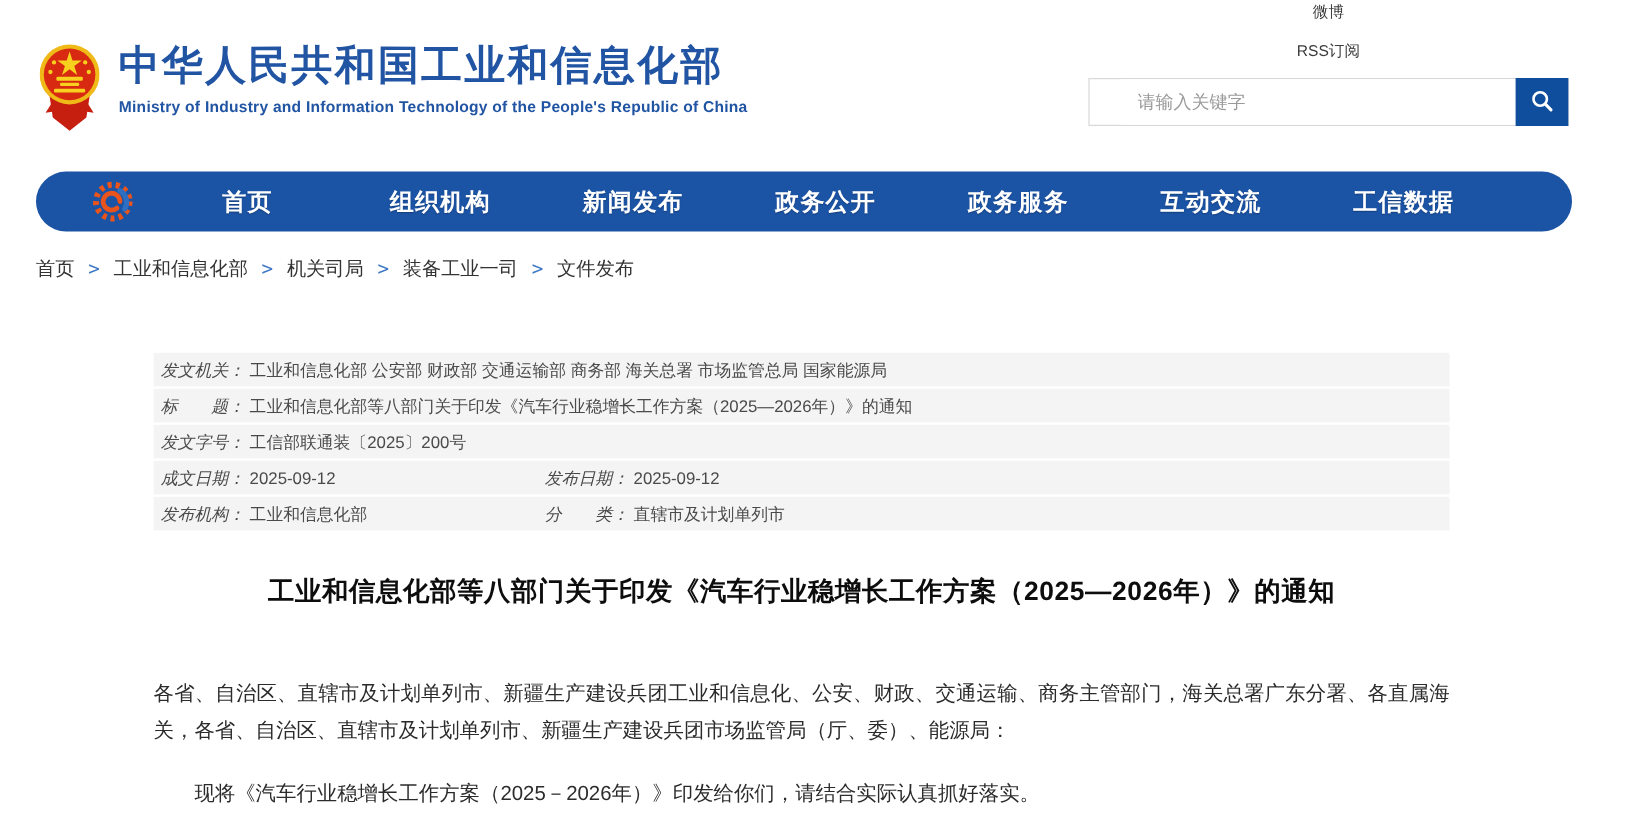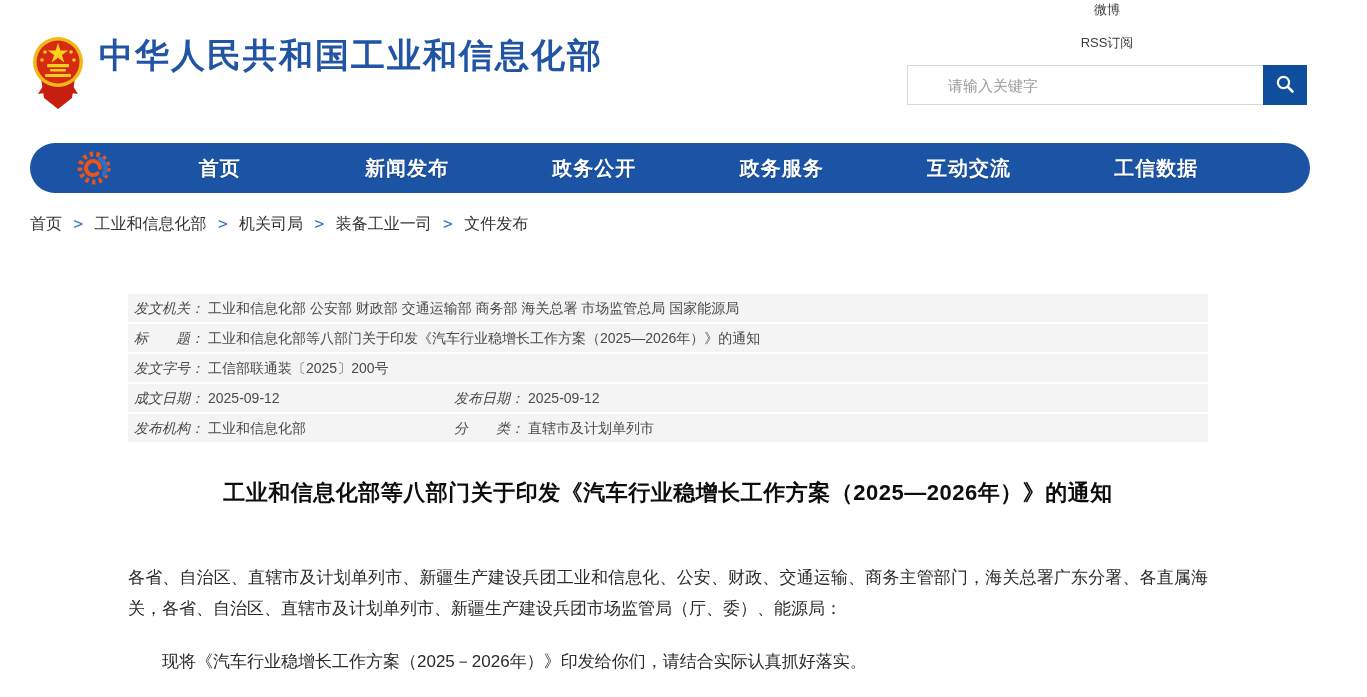--- a/index.html
+++ b/index.html
@@ -59,20 +59,21 @@
         <circle cx="38" cy="16" r="1.8" fill="#f7d11e"></circle>
         <circle cx="9" cy="24" r="1.8" fill="#f7d11e"></circle>
         <circle cx="41" cy="24" r="1.8" fill="#f7d11e"></circle>
         <rect x="14" y="28" width="22" height="3.2" rx="1" fill="#f7d11e"></rect>
         <rect x="17" y="33" width="16" height="2.6" rx="1" fill="#f7d11e"></rect>
         <rect x="12" y="38" width="26" height="3" rx="1" fill="#f7d11e"></rect>
       </svg>
     </span>
     <span class="brand-text">
       <div class="cn">中华人民共和国工业和信息化部</div>
+      <div class="en">Ministry of Industry and Information Technology of the People's Republic of China</div>
     </span>
   </div>
 
   <div class="header-right">
     <div class="utility">
       <a>
         <span>
           <svg width="15" height="17" viewBox="0 0 15 17">
             <circle cx="2" cy="3" r="1.1" fill="#f5a623"></circle>
             <circle cx="13" cy="1.8" r="0.9" fill="#f5a623"></circle>
@@ -120,20 +121,21 @@
 
 <div class="nav">
   <span class="nav-logo">
     <svg width="40" height="40" viewBox="0 0 40 40">
       <circle cx="18" cy="20" r="14" fill="none" stroke="#e8541c" stroke-width="5" stroke-dasharray="3.4 3.4"></circle>
       <path d="M24 20 a7 7 0 1 0 -2.5 5.4" fill="none" stroke="#e8541c" stroke-width="4" stroke-linecap="round"></path>
       <path d="M24 11 a11 11 0 0 1 4 15" fill="none" stroke="#2e6fc2" stroke-width="4.4" stroke-linecap="round"></path>
     </svg>
   </span>
   <div class="nav-item">首页</div>
+  <div class="nav-item">组织机构</div>
   <div class="nav-item">新闻发布</div>
   <div class="nav-item">政务公开</div>
   <div class="nav-item">政务服务</div>
   <div class="nav-item">互动交流</div>
   <div class="nav-item">工信数据</div>
 </div>
 
 <div class="breadcrumb">
   <a class="crumb">首页</a>
   <span class="sep">&gt;</span>

